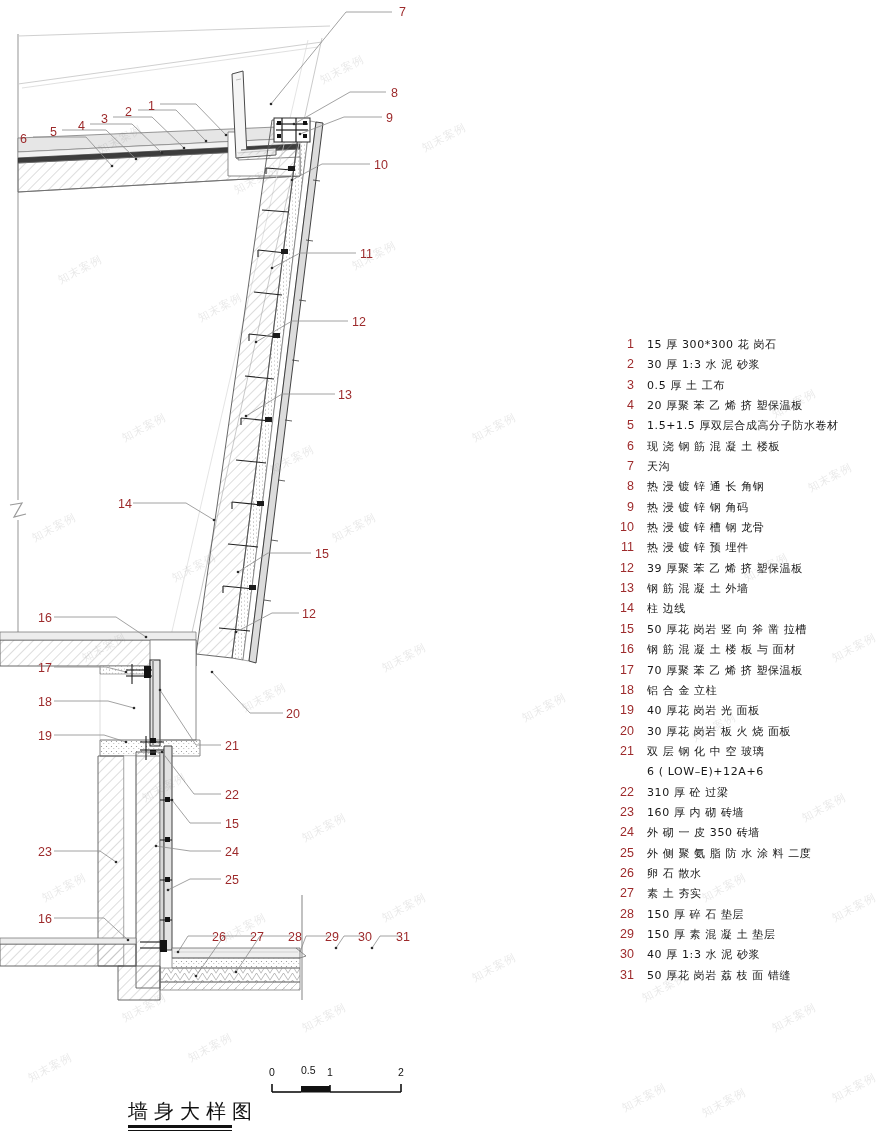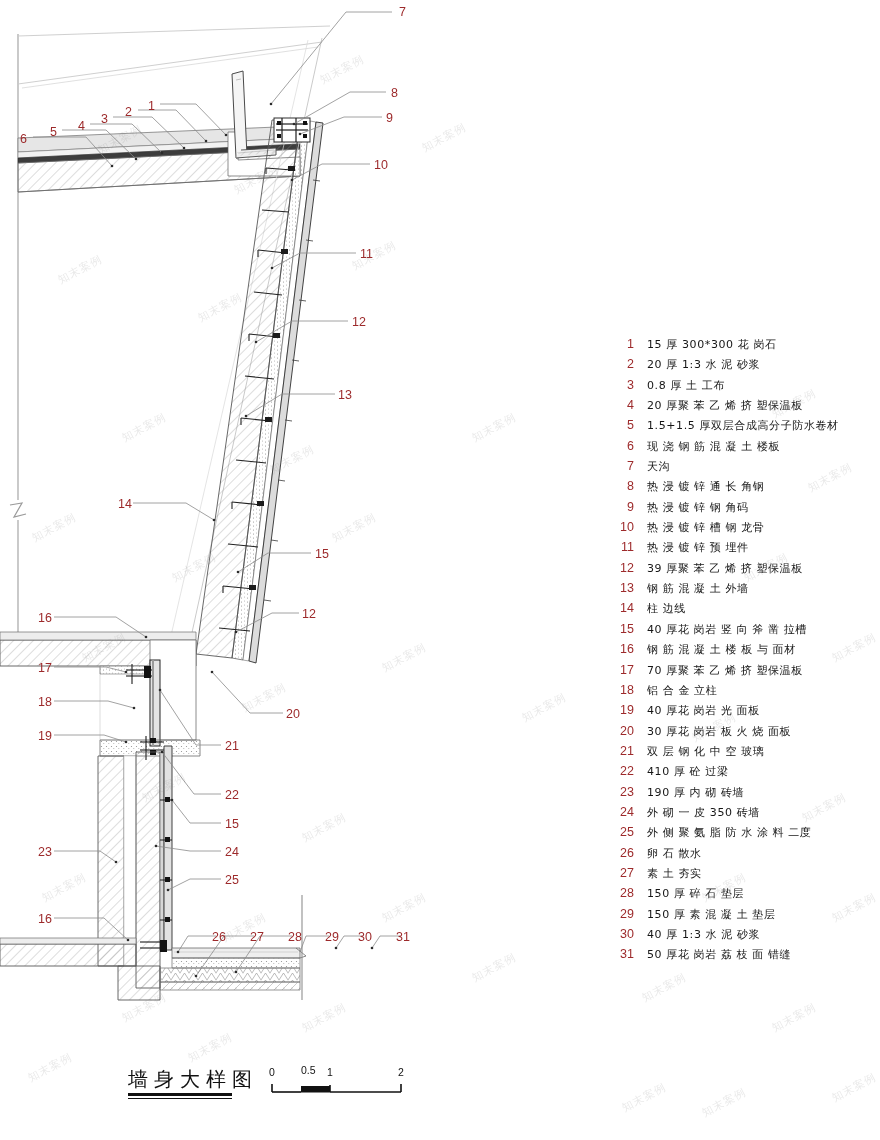--- a/index.html
+++ b/index.html
@@ -55,21 +55,21 @@
     letter-spacing: 0.6px;
   }
   .legend-txt.cont {
     padding-left: 13px;
   }
   .legend-row.cont .legend-num { visibility: hidden; }
 
   
   #titleblock {
     position: absolute;
-    left: 128px; top: 1068px;
+    left: 128px; top: 1100px;
     width: 300px;
   }
   #title-text {
     font-size: 20px;
     letter-spacing: 6px;
     color: #111;
     font-family: "DejaVu Sans", "Liberation Sans", sans-serif;
     line-height: 1.1;
   }
   #title-rule-thick {
@@ -446,25 +446,25 @@
       </div>
   </div>
 
   <div id="legend">
       <div class="legend-row">
         <span class="legend-num">1</span>
         <span class="legend-txt">15 厚 300*300 花 岗石</span>
       </div>
       <div class="legend-row">
         <span class="legend-num">2</span>
-        <span class="legend-txt">20 厚 1:3 水 泥 砂浆</span>
+        <span class="legend-txt">30 厚 1:3 水 泥 砂浆</span>
       </div>
       <div class="legend-row">
         <span class="legend-num">3</span>
-        <span class="legend-txt">0.8 厚 土 工布</span>
+        <span class="legend-txt">0.5 厚 土 工布</span>
       </div>
       <div class="legend-row">
         <span class="legend-num">4</span>
         <span class="legend-txt">20 厚聚 苯 乙 烯 挤 塑保温板</span>
       </div>
       <div class="legend-row">
         <span class="legend-num">5</span>
         <span class="legend-txt">1.5+1.5 厚双层合成高分子防水卷材</span>
       </div>
       <div class="legend-row">
@@ -498,21 +498,21 @@
       <div class="legend-row">
         <span class="legend-num">13</span>
         <span class="legend-txt">钢 筋 混 凝 土 外墙</span>
       </div>
       <div class="legend-row">
         <span class="legend-num">14</span>
         <span class="legend-txt">柱 边线</span>
       </div>
       <div class="legend-row">
         <span class="legend-num">15</span>
-        <span class="legend-txt">40 厚花 岗岩 竖 向 斧 凿 拉槽</span>
+        <span class="legend-txt">50 厚花 岗岩 竖 向 斧 凿 拉槽</span>
       </div>
       <div class="legend-row">
         <span class="legend-num">16</span>
         <span class="legend-txt">钢 筋 混 凝 土 楼 板 与 面材</span>
       </div>
       <div class="legend-row">
         <span class="legend-num">17</span>
         <span class="legend-txt">70 厚聚 苯 乙 烯 挤 塑保温板</span>
       </div>
       <div class="legend-row">
@@ -524,27 +524,31 @@
         <span class="legend-txt">40 厚花 岗岩 光 面板</span>
       </div>
       <div class="legend-row">
         <span class="legend-num">20</span>
         <span class="legend-txt">30 厚花 岗岩 板 火 烧 面板</span>
       </div>
       <div class="legend-row">
         <span class="legend-num">21</span>
         <span class="legend-txt">双 层 钢 化 中 空 玻璃</span>
       </div>
+      <div class="legend-row cont">
+        <span class="legend-num">21</span>
+        <span class="legend-txt cont">6 ( LOW–E)+12A+6</span>
+      </div>
       <div class="legend-row">
         <span class="legend-num">22</span>
-        <span class="legend-txt">410 厚 砼 过梁</span>
+        <span class="legend-txt">310 厚 砼 过梁</span>
       </div>
       <div class="legend-row">
         <span class="legend-num">23</span>
-        <span class="legend-txt">190 厚 内 砌 砖墙</span>
+        <span class="legend-txt">160 厚 内 砌 砖墙</span>
       </div>
       <div class="legend-row">
         <span class="legend-num">24</span>
         <span class="legend-txt">外 砌 一 皮 350 砖墙</span>
       </div>
       <div class="legend-row">
         <span class="legend-num">25</span>
         <span class="legend-txt">外 侧 聚 氨 脂 防 水 涂 料 二度</span>
       </div>
       <div class="legend-row">

